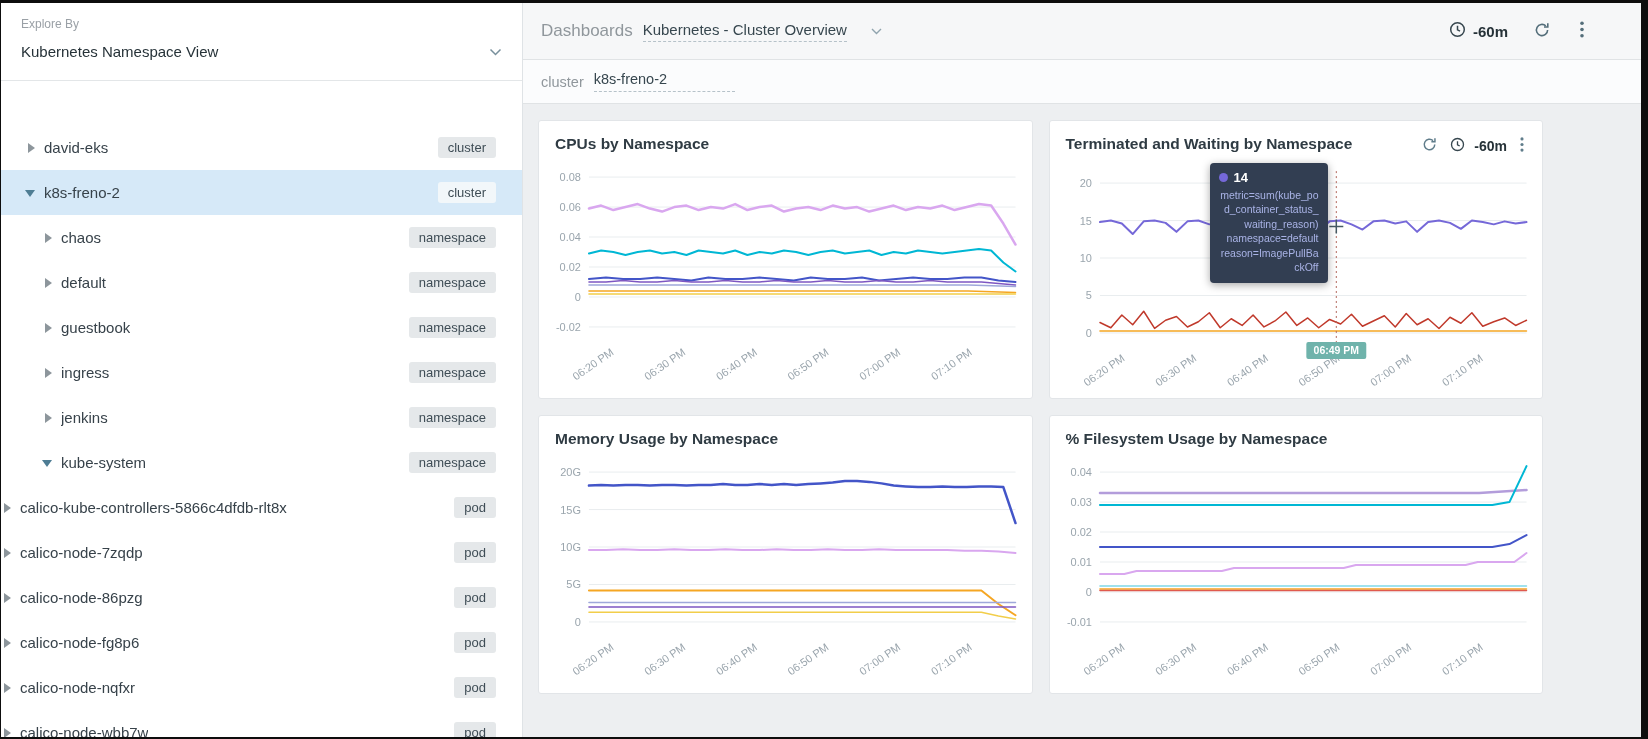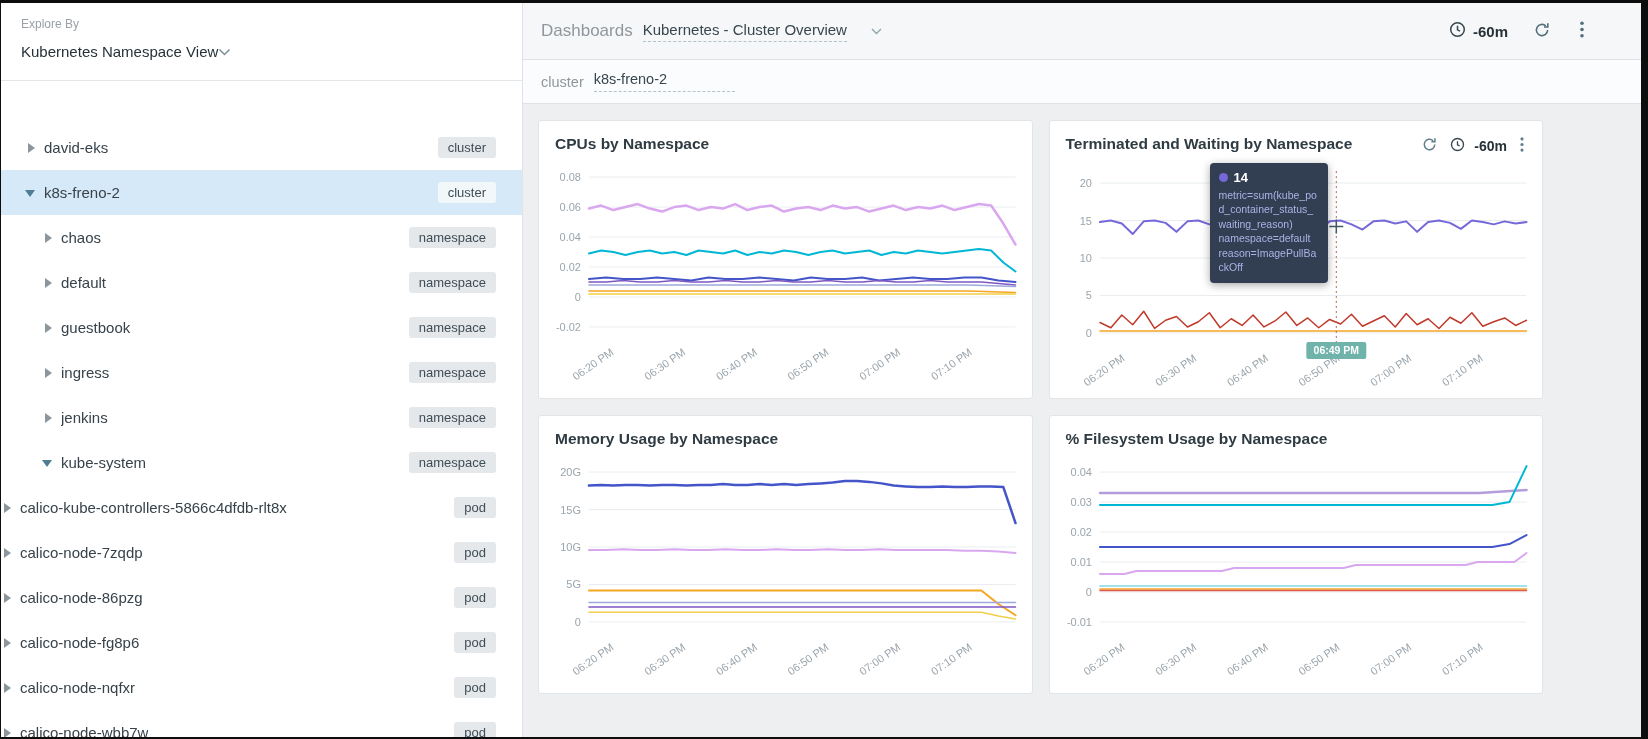--- a/index.html
+++ b/index.html
@@ -12,21 +12,21 @@
     border-top:3px solid #0d0d0d;
     border-right:7px solid #0d0d0d;
     border-bottom:2px solid #0d0d0d;
     border-left:1px solid #0d0d0d;
   }
 
   
   .sidebar { width:522px; min-width:522px; background:#fff; border-right:1px solid #dfe3e6; display:flex; flex-direction:column; overflow:hidden;gap:44px; }
   .sb-head { height:78px; padding:14px 20px 0; border-bottom:1px solid #e3e6e8; }
   .explore-by { font-size:12px; color:#9aa0a6; }
-  .view-select { margin-top:11px; display:flex; align-items:center; cursor:pointer; }
+  .view-select { margin-top:11px; display:flex; align-items:center; justify-content:space-between; cursor:pointer; }
   .vs-label { font-size:15px; color:#263238; }
   .tree { flex:1; overflow:hidden; }
   .trow { height:45px; display:flex; align-items:center; font-size:15px; color:#37424a; cursor:pointer; }
   .trow.lvl0 { padding-left:24px; }
   .trow.lvl1 { padding-left:41px; }
   .trow.lvl2 { }
   .trow.sel { background:#d6e9f8; }
   .tri { display:inline-block; width:12px; height:12px; position:relative; margin-right:7px; flex:none; }
   .tri.closed::before { content:""; position:absolute; left:3px; top:1px; border-left:7px solid #8d969c; border-top:5px solid transparent; border-bottom:5px solid transparent; }
   .tri.open::before { content:""; position:absolute; left:0; top:3px; border-top:7px solid #4e7d94; border-left:5px solid transparent; border-right:5px solid transparent; }
@@ -43,21 +43,21 @@
   .spacer { flex:1; }
   .time-ctl { display:flex; align-items:center; gap:7px; cursor:pointer; }
   .time-txt { font-size:15px; font-weight:700; color:#263238; }
   .icon-btn { background:none; border:none; padding:4px; cursor:pointer; display:flex; align-items:center; }
   .topbar .icon-btn { margin-left:12px; }
 
   .scopebar { height:44px; background:#fbfcfd; border-bottom:1px solid #e0e3e5; display:flex; align-items:center; padding-left:18px; gap:10px; flex:none; }
   .scope-key { font-size:14.5px; color:#90979c; }
   .scope-val { font-size:14.5px; color:#37474f; border-bottom:1px dashed #b6c2c9; padding:0 68px 4px 0; cursor:pointer; }
 
-  .grid { display:grid; grid-template-columns:1fr 1fr; gap:16px; padding:16px 98px 0 15px; }
+  .grid { display:grid; grid-template-columns:1fr 1fr; gap:16px; padding:16px 98px 0 15px;text-align:right; }
   .card { background:#fff; border:1px solid #e2e5e8; border-radius:3px; height:279px; position:relative; }
   .card-head { display:flex; align-items:flex-start; justify-content:space-between; padding:14px 14px 0 16px; }
   .card-title { font-size:15.5px; font-weight:700; color:#2f3b43; margin:0; }
   .panel-controls { display:flex; align-items:center; gap:9px; margin-top:-2px; }
   .pc-time { font-size:14px; font-weight:700; color:#263238; }
   .chart-svg { display:block; width:100%; height:228px; margin-top:4px; }
   svg text.yt, svg text.xt { fill:#9aa5ad; font-size:11px; font-family:"Liberation Sans", sans-serif; }
   svg text.badge-t { fill:#fff; font-size:10.5px; font-weight:700; font-family:"Liberation Sans", sans-serif; }
 
   .tooltip { position:absolute; left:160px; top:42px; width:118px; background:#323e52; border-radius:4px; padding:7px 9px 8px; box-shadow:0 2px 8px rgba(0,0,0,.35); z-index:5; }

